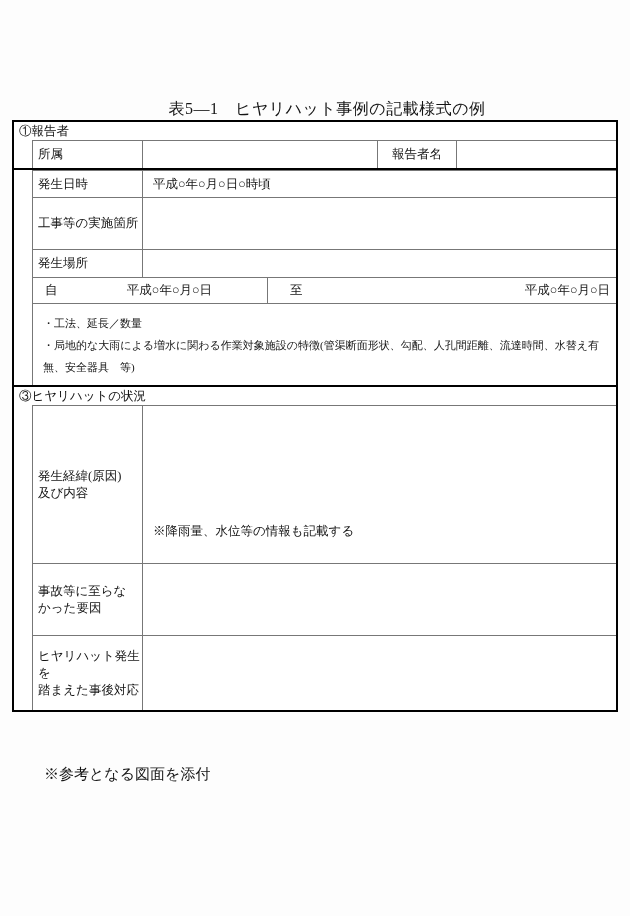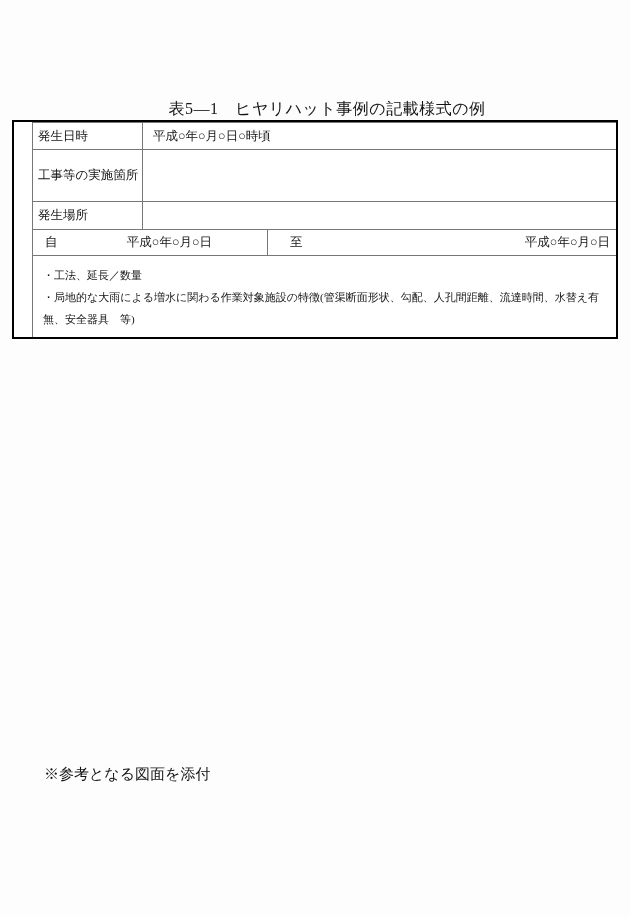--- a/index.html
+++ b/index.html
@@ -89,20 +89,31 @@
 </style>
 </head>
 <body>
 
 <div class="page">
 
   <div class="doc-title">表5—1　ヒヤリハット事例の記載様式の例</div>
 
   <div class="form-table">
 
+    <div class="section">
+      <div class="section-header h-sec1-header">①報告者</div>
+      <div class="inner">
+        <div class="irow h-sec1-row">
+          <div class="cell br label-cell">所属</div>
+          <div class="cell br value-cell empty s1-value"></div>
+          <div class="cell br s1-name-label">報告者名</div>
+          <div class="cell value-cell empty"></div>
+        </div>
+      </div>
+    </div>
 
     <div class="section">
       <div class="inner">
 
         <div class="irow h-datetime">
           <div class="cell br label-cell">発生日時</div>
           <div class="cell value-cell">平成○年○月○日○時頃</div>
         </div>
 
         <div class="irow h-site">
@@ -129,18 +140,44 @@
         <div class="irow h-summary">
           <div class="cell summary-cell">
             <div class="summary-text">・工法、延長／数量
 ・局地的な大雨による増水に関わる作業対象施設の特徴(管渠断面形状、勾配、人孔間距離、流達時間、水替え有無、安全器具　等)</div>
           </div>
         </div>
 
       </div>
     </div>
 
+    <div class="section">
+      <div class="section-header h-sec3-header">③ヒヤリハットの状況</div>
+      <div class="inner">
+
+        <div class="irow h-cause">
+          <div class="cell br label-cell">発生経緯(原因)
+及び内容</div>
+          <div class="cell cause-value">
+            <div>※降雨量、水位等の情報も記載する</div>
+          </div>
+        </div>
+
+        <div class="irow h-noacc">
+          <div class="cell br label-cell">事故等に至らな
+かった要因</div>
+          <div class="cell value-cell empty"></div>
+        </div>
+
+        <div class="irow h-resp">
+          <div class="cell br label-cell">ヒヤリハット発生を
+踏まえた事後対応</div>
+          <div class="cell value-cell empty"></div>
+        </div>
+
+      </div>
+    </div>
 
   </div>
 
   <div class="footnote">※参考となる図面を添付</div>
 
 </div>
 
 </body></html>

